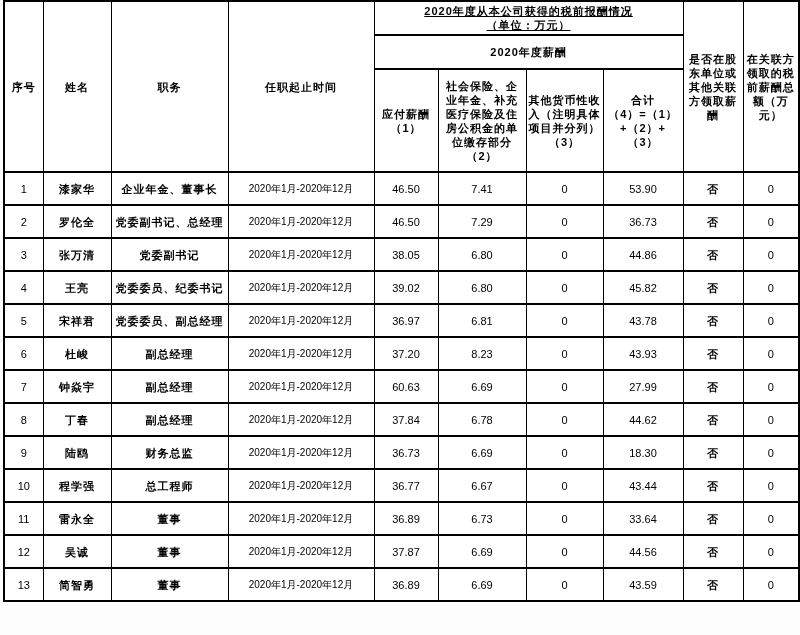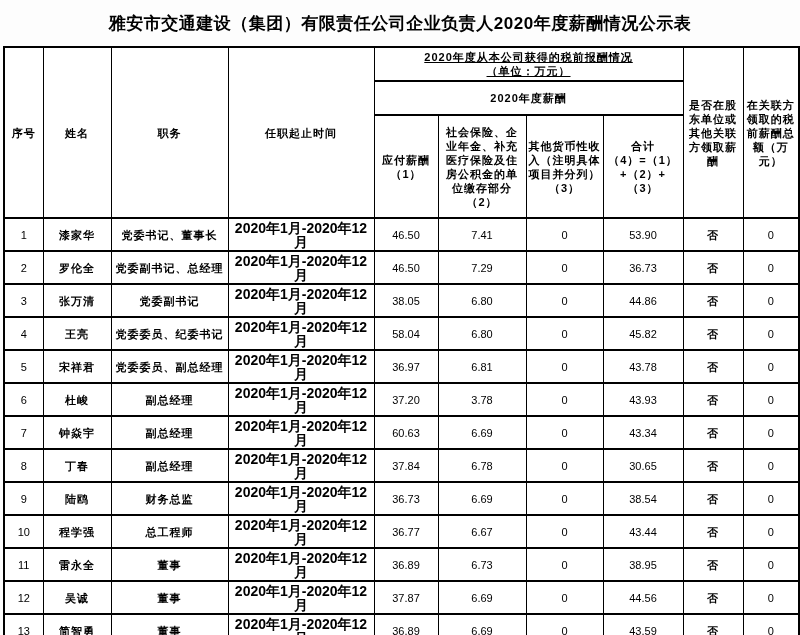--- a/index.html
+++ b/index.html
@@ -45,28 +45,27 @@
     white-space: pre-line;
     word-break: break-all;
     letter-spacing: 1px;
   }
   tr.hr1 th.group-head { height: 30px; text-decoration: underline; }
   tr.hr2 th { height: 30px; }
   tr.hr3 th { height: 99px; }
   tbody td { height: 29px; }
   td.cjk { font-weight: bold; letter-spacing: 1px; }
   td.num { font-weight: normal; letter-spacing: 0; }
-  td.term { font-weight: bold; letter-spacing: 0; font-size: 14px; }
+  td.term { font-weight: normal; letter-spacing: 0; font-size: 10px; }
 </style>
 </head>
 <body>
 
 <div class="page">
 
-  <div class="title">雅安市交通建设（集团）有限责任公司企业负责人2020年度薪酬情况公示表</div>
 
   <table class="salary">
     <colgroup>
       <col style="width:39px">
         <col style="width:68px">
         <col style="width:117px">
         <col style="width:146px">
       <col style="width:64px">
         <col style="width:88px">
         <col style="width:77px">
@@ -96,21 +95,21 @@
         <th>其他货币性收入（注明具体项目并分列）
 （3）</th>
         <th>合计
 （4）=（1）+（2）+（3）</th>
       </tr>
     </thead>
     <tbody id="rows-body">
         <tr>
           <td class="num">1</td>
           <td class="cjk">漆家华</td>
-          <td class="cjk">党委书记、董事长</td>
+          <td class="cjk">企业年金、董事长</td>
           <td class="term">2020年1月-2020年12月</td>
           <td class="num">46.50</td>
           <td class="num">7.41</td>
           <td class="num">0</td>
           <td class="num">53.90</td>
           <td class="cjk">否</td>
           <td class="num">0</td>
         </tr>
         <tr>
           <td class="num">2</td>
@@ -134,21 +133,21 @@
           <td class="num">0</td>
           <td class="num">44.86</td>
           <td class="cjk">否</td>
           <td class="num">0</td>
         </tr>
         <tr>
           <td class="num">4</td>
           <td class="cjk">王亮</td>
           <td class="cjk">党委委员、纪委书记</td>
           <td class="term">2020年1月-2020年12月</td>
-          <td class="num">58.04</td>
+          <td class="num">39.02</td>
           <td class="num">6.80</td>
           <td class="num">0</td>
           <td class="num">45.82</td>
           <td class="cjk">否</td>
           <td class="num">0</td>
         </tr>
         <tr>
           <td class="num">5</td>
           <td class="cjk">宋祥君</td>
           <td class="cjk">党委委员、副总经理</td>
@@ -159,59 +158,59 @@
           <td class="num">43.78</td>
           <td class="cjk">否</td>
           <td class="num">0</td>
         </tr>
         <tr>
           <td class="num">6</td>
           <td class="cjk">杜峻</td>
           <td class="cjk">副总经理</td>
           <td class="term">2020年1月-2020年12月</td>
           <td class="num">37.20</td>
-          <td class="num">3.78</td>
+          <td class="num">8.23</td>
           <td class="num">0</td>
           <td class="num">43.93</td>
           <td class="cjk">否</td>
           <td class="num">0</td>
         </tr>
         <tr>
           <td class="num">7</td>
           <td class="cjk">钟焱宇</td>
           <td class="cjk">副总经理</td>
           <td class="term">2020年1月-2020年12月</td>
           <td class="num">60.63</td>
           <td class="num">6.69</td>
           <td class="num">0</td>
-          <td class="num">43.34</td>
+          <td class="num">27.99</td>
           <td class="cjk">否</td>
           <td class="num">0</td>
         </tr>
         <tr>
           <td class="num">8</td>
           <td class="cjk">丁春</td>
           <td class="cjk">副总经理</td>
           <td class="term">2020年1月-2020年12月</td>
           <td class="num">37.84</td>
           <td class="num">6.78</td>
           <td class="num">0</td>
-          <td class="num">30.65</td>
+          <td class="num">44.62</td>
           <td class="cjk">否</td>
           <td class="num">0</td>
         </tr>
         <tr>
           <td class="num">9</td>
           <td class="cjk">陆鸥</td>
           <td class="cjk">财务总监</td>
           <td class="term">2020年1月-2020年12月</td>
           <td class="num">36.73</td>
           <td class="num">6.69</td>
           <td class="num">0</td>
-          <td class="num">38.54</td>
+          <td class="num">18.30</td>
           <td class="cjk">否</td>
           <td class="num">0</td>
         </tr>
         <tr>
           <td class="num">10</td>
           <td class="cjk">程学强</td>
           <td class="cjk">总工程师</td>
           <td class="term">2020年1月-2020年12月</td>
           <td class="num">36.77</td>
           <td class="num">6.67</td>
@@ -221,21 +220,21 @@
           <td class="num">0</td>
         </tr>
         <tr>
           <td class="num">11</td>
           <td class="cjk">雷永全</td>
           <td class="cjk">董事</td>
           <td class="term">2020年1月-2020年12月</td>
           <td class="num">36.89</td>
           <td class="num">6.73</td>
           <td class="num">0</td>
-          <td class="num">38.95</td>
+          <td class="num">33.64</td>
           <td class="cjk">否</td>
           <td class="num">0</td>
         </tr>
         <tr>
           <td class="num">12</td>
           <td class="cjk">吴诚</td>
           <td class="cjk">董事</td>
           <td class="term">2020年1月-2020年12月</td>
           <td class="num">37.87</td>
           <td class="num">6.69</td>

